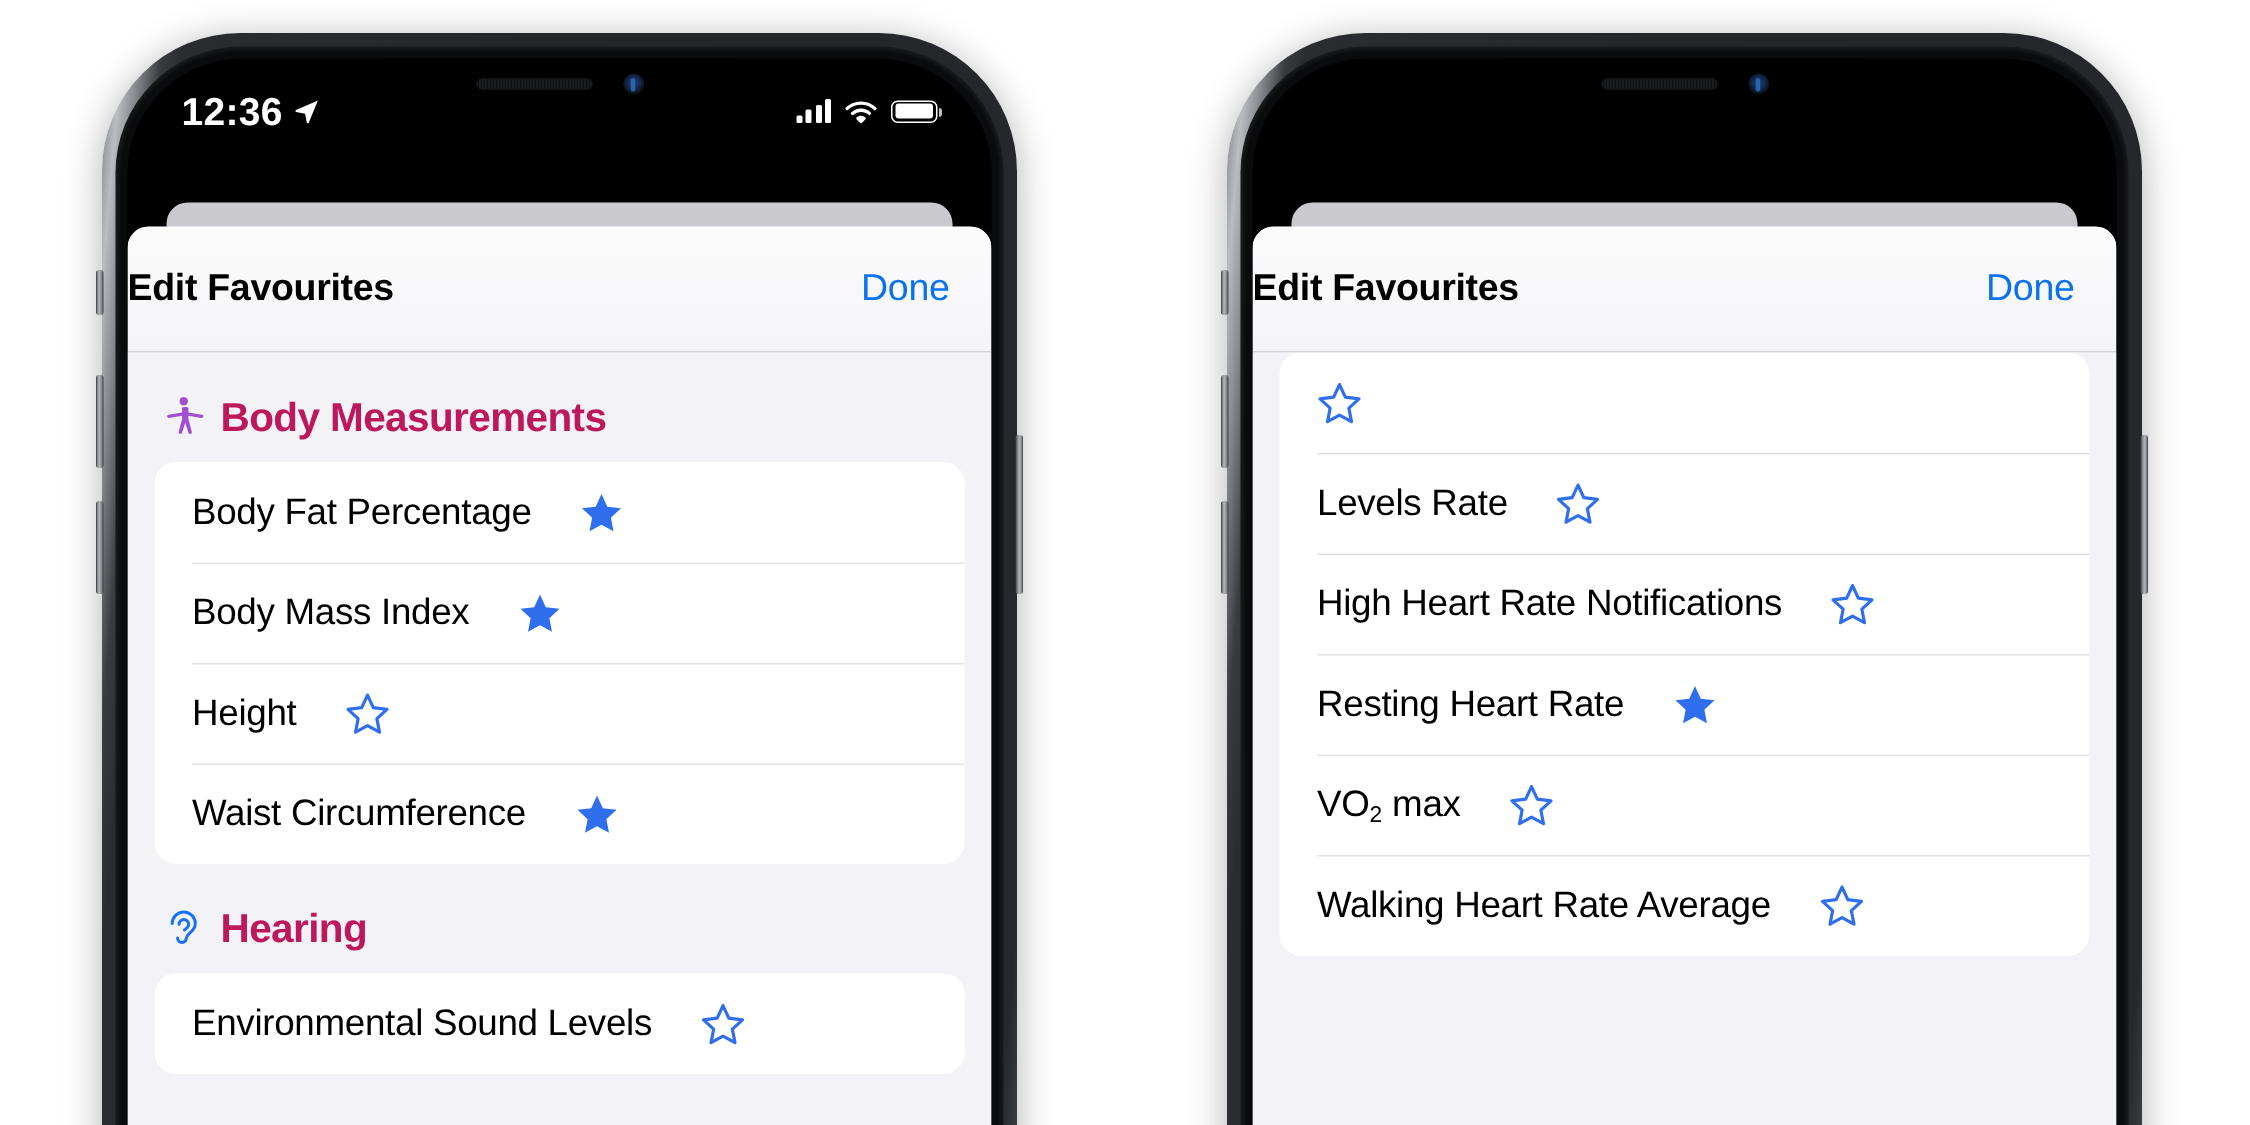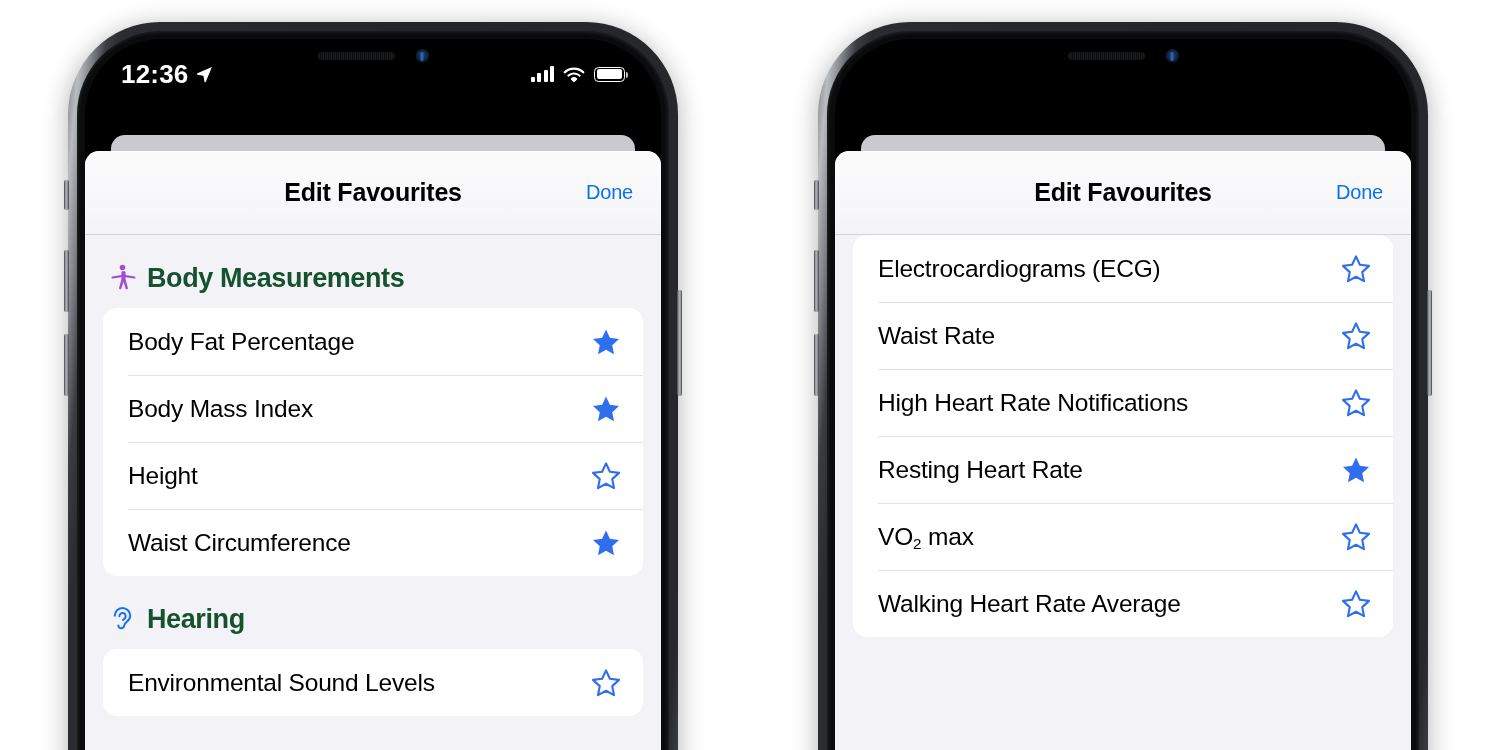--- a/index.html
+++ b/index.html
@@ -180,34 +180,34 @@
     z-index: 6;
     overflow: hidden;
   }
 
   .navbar {
     height: 84px;
     background: linear-gradient(to bottom, #fbfbfc 0%, #f7f7f9 70%, #f4f4f6 100%);
     border-bottom: 1px solid #d4d4d8;
     display: flex;
     align-items: center;
-    justify-content: center;
+    justify-content: flex-start;
     position: relative;
     border-radius: 14px 14px 0 0;
   }
   .nav-title {
     font-size: 25px;
     font-weight: 700;
     color: #000;
     letter-spacing: -.2px;
   }
   .nav-done {
     position: absolute;
     right: 28px;
-    font-size: 20px;
+    font-size: 25px;
     color: #0a72ef;
     font-weight: 400;
     letter-spacing: -.2px;
     cursor: pointer;
   }
 
   .sheet-body {
     background: #f2f2f7;
     padding: 0 18px;
     height: calc(100% - 84px);
@@ -216,34 +216,33 @@
 
   .section-header {
     display: flex;
     align-items: center;
     gap: 11px;
     padding: 28px 6px 14px 6px;
   }
   .section-title {
     font-size: 27px;
     font-weight: 700;
-    color: #14532d;
+    color: #be185d;
     letter-spacing: -.4px;
   }
   .sec-icon { width: 27px; height: 29px; display: block; flex: 0 0 auto; }
 
   .group {
     background: #ffffff;
     border-radius: 14px;
     overflow: hidden;
   }
   .row {
     display: flex;
     align-items: center;
-    justify-content: space-between;
     padding: 0 22px 0 25px;
     height: 67px;
     position: relative;
     cursor: pointer;
     gap: 32px;
   }
   .row + .row::before {
     content: "";
     position: absolute;
     left: 25px; right: 0; top: 0;
@@ -399,29 +398,28 @@
         </div>
         <div class="sheet-behind"></div>
         <div class="sheet">
           <div class="navbar">
             <div class="nav-title">Edit Favourites</div>
             <div class="nav-done">Done</div>
           </div>
           <div class="sheet-body">
             <div class="group">
               <div class="row">
-                <span class="row-label">Electrocardiograms (ECG)</span>
-                <span>
-                  <svg class="star" viewBox="0 0 24 24" aria-hidden="true">
-                    <path d="M12 1.9l3.1 6.7 7.3.9-5.4 5 1.4 7.2L12 18.2 5.6 21.7 7 14.5l-5.4-5 7.3-.9z" fill="none" stroke="#2f6fed" stroke-width="1.7" stroke-linejoin="round"></path>
-                  </svg>
-                </span>
-              </div>
-              <div class="row">
-                <span class="row-label">Waist Rate</span>
+                <span>
+                  <svg class="star" viewBox="0 0 24 24" aria-hidden="true">
+                    <path d="M12 1.9l3.1 6.7 7.3.9-5.4 5 1.4 7.2L12 18.2 5.6 21.7 7 14.5l-5.4-5 7.3-.9z" fill="none" stroke="#2f6fed" stroke-width="1.7" stroke-linejoin="round"></path>
+                  </svg>
+                </span>
+              </div>
+              <div class="row">
+                <span class="row-label">Levels Rate</span>
                 <span>
                   <svg class="star" viewBox="0 0 24 24" aria-hidden="true">
                     <path d="M12 1.9l3.1 6.7 7.3.9-5.4 5 1.4 7.2L12 18.2 5.6 21.7 7 14.5l-5.4-5 7.3-.9z" fill="none" stroke="#2f6fed" stroke-width="1.7" stroke-linejoin="round"></path>
                   </svg>
                 </span>
               </div>
               <div class="row">
                 <span class="row-label">High Heart Rate Notifications</span>
                 <span>
                   <svg class="star" viewBox="0 0 24 24" aria-hidden="true">

